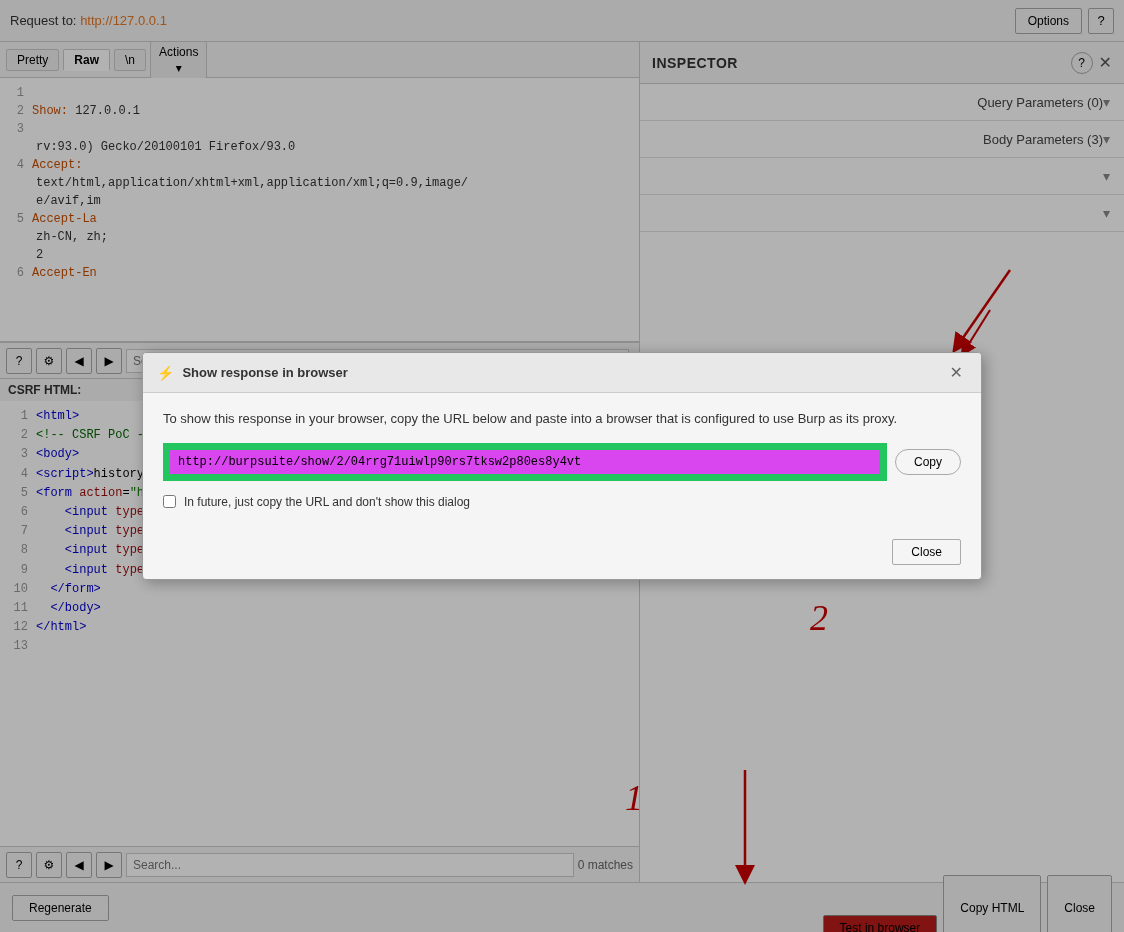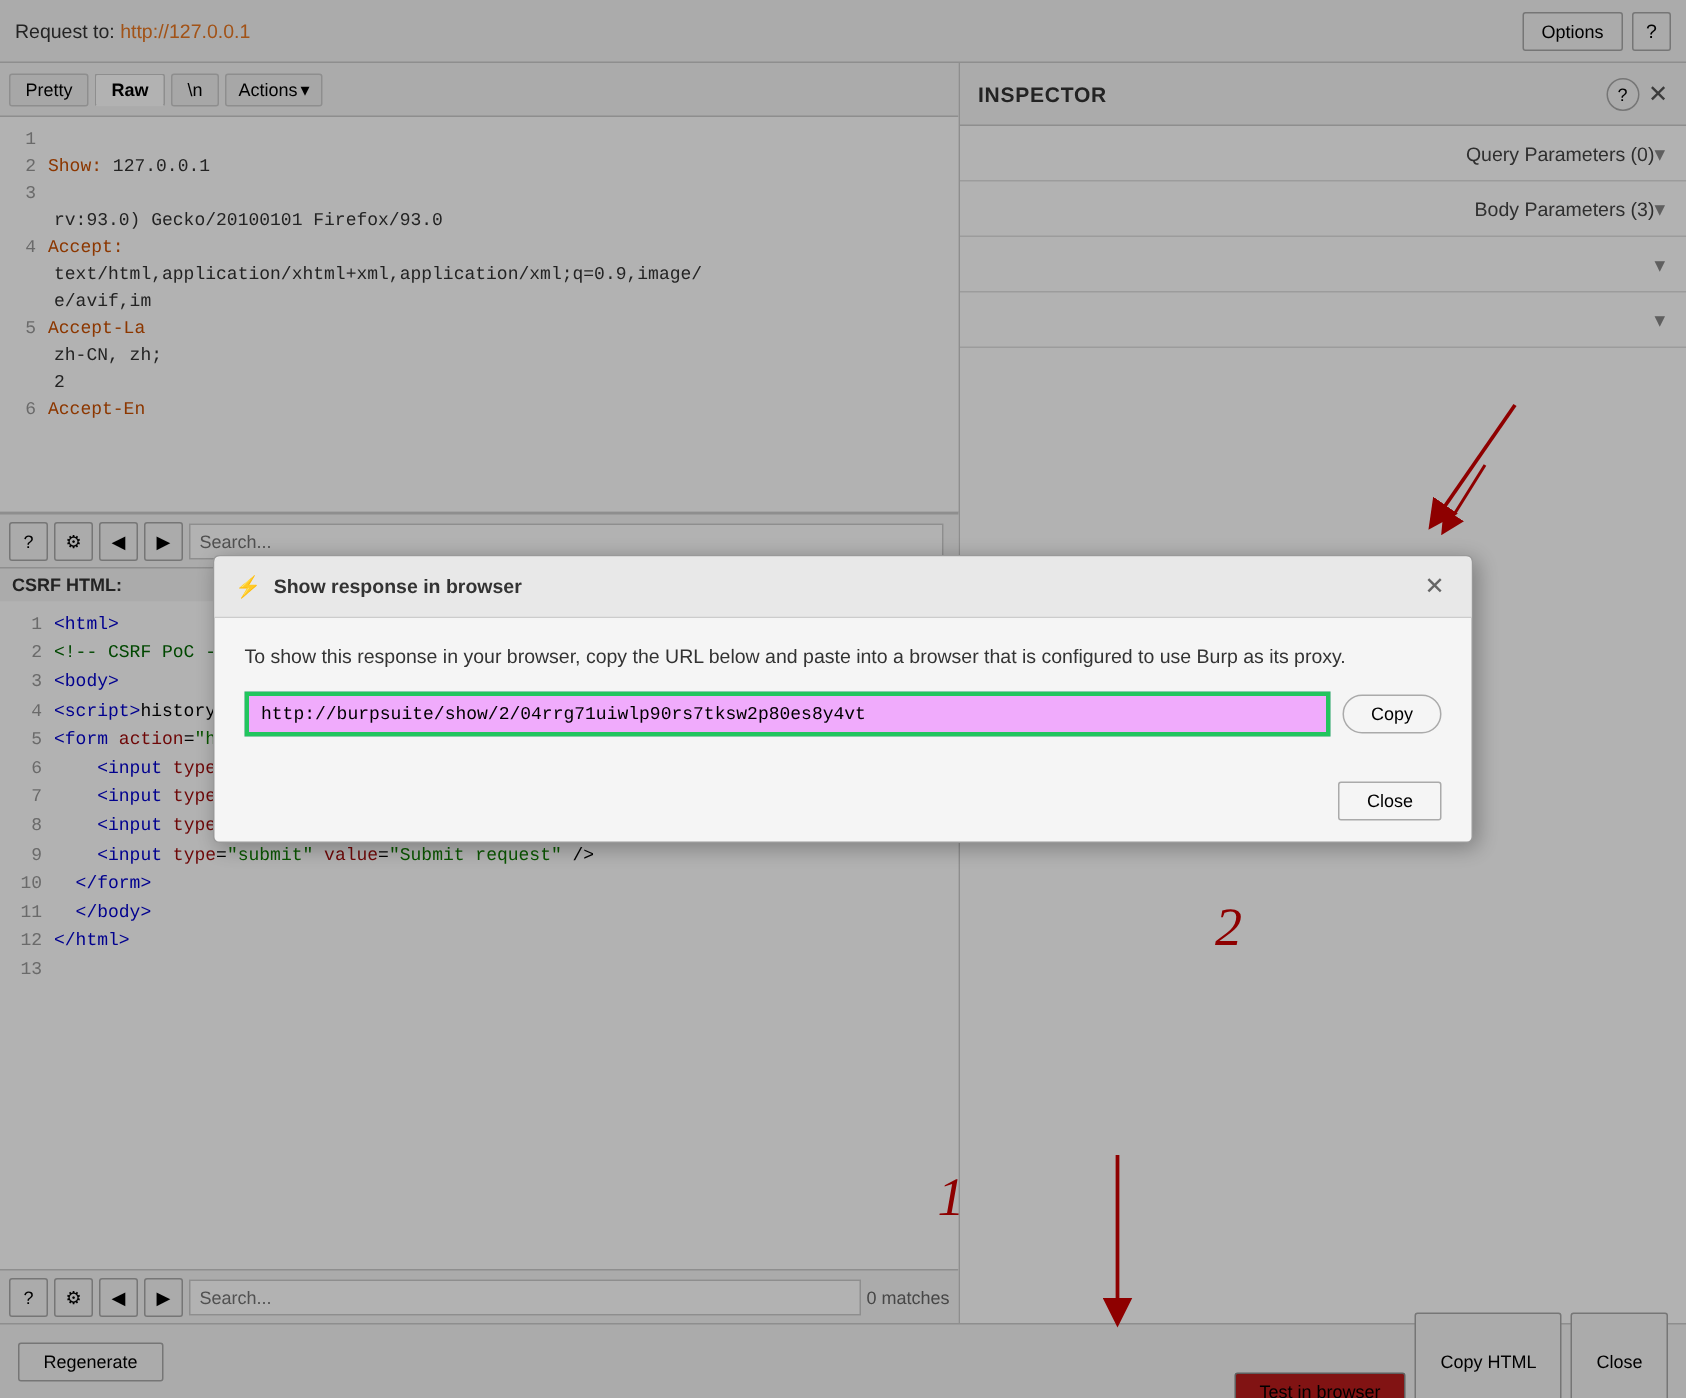--- a/index.html
+++ b/index.html
@@ -92,20 +92,21 @@
     .tab-actions {
       display: flex;
       align-items: center;
       gap: 2px;
       cursor: pointer;
       padding: 3px 8px;
       border: 1px solid #ccc;
       background: #f0f0f0;
       border-radius: 2px;
       font-size: 12px;
+      flex-direction: column;
     }
 
     
     .request-area {
       flex: 1;
       overflow: auto;
       padding: 6px 4px;
       font-family: 'Courier New', monospace;
       font-size: 12px;
       line-height: 1.5;
@@ -320,25 +321,25 @@
       margin-bottom: 14px;
     }
     .modal-url-row {
       display: flex;
       align-items: center;
       gap: 8px;
       margin-bottom: 14px;
     }
     .modal-url-input {
       flex: 1;
-      border: 3px solid #22c55e;
+      border: 7px solid #22c55e;
       padding: 5px 8px;
       font-size: 12px;
       font-family: 'Courier New', monospace;
-      background: #f0abfc;
+      background: #d946ef;
     }
     .btn-copy {
       border: 1px solid #aaa;
       background: #f5f5f5;
       padding: 5px 18px;
       cursor: pointer;
       font-size: 12px;
       border-radius: 13px;
       white-space: nowrap;
     }
@@ -595,20 +596,24 @@
       <span class="modal-header-icon">⚡</span>
       <span class="modal-title">Show response in browser</span>
       <button class="modal-close">✕</button>
     </div>
     <div class="modal-body">
       <p class="modal-desc">To show this response in your browser, copy the URL below and paste into a browser that is configured to use Burp as its proxy.</p>
       <div class="modal-url-row">
         <input class="modal-url-input" type="text" value="http://burpsuite/show/2/04rrg71uiwlp90rs7tksw2p80es8y4vt" style="">
         <button class="btn-copy">Copy</button>
       </div>
+      <div class="modal-checkbox-row">
+        <input type="checkbox" style="">
+        <span class="modal-checkbox-label">In future, just copy the URL and don't show this dialog</span>
+      </div>
     </div>
     <div class="modal-footer">
       <button class="btn-close">Close</button>
     </div>
   </div>
 </div>
 
 <svg class="annotation-layer" xmlns="http://www.w3.org/2000/svg">
 
   <defs>

